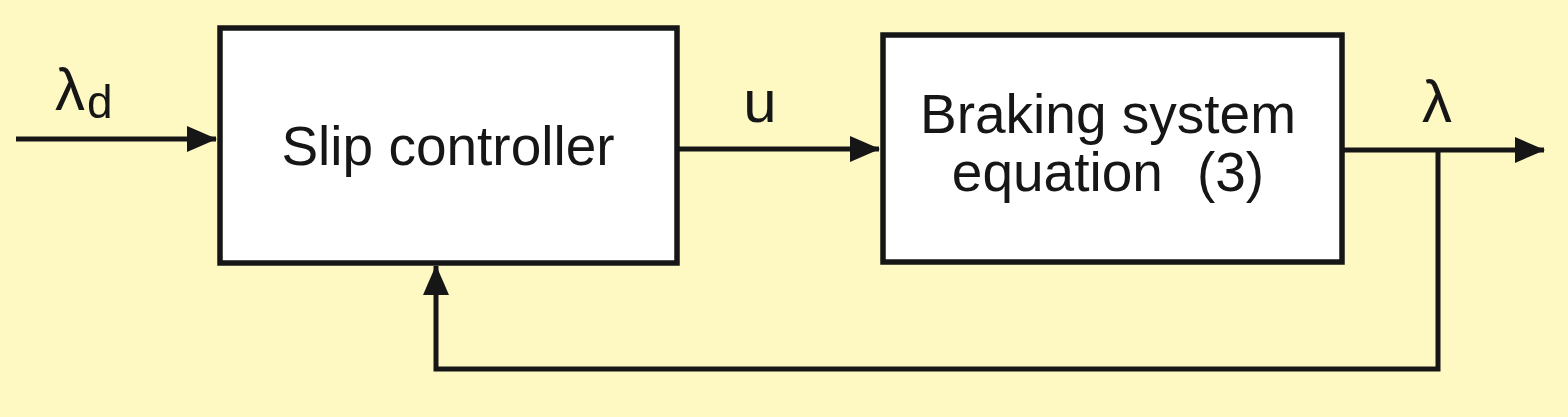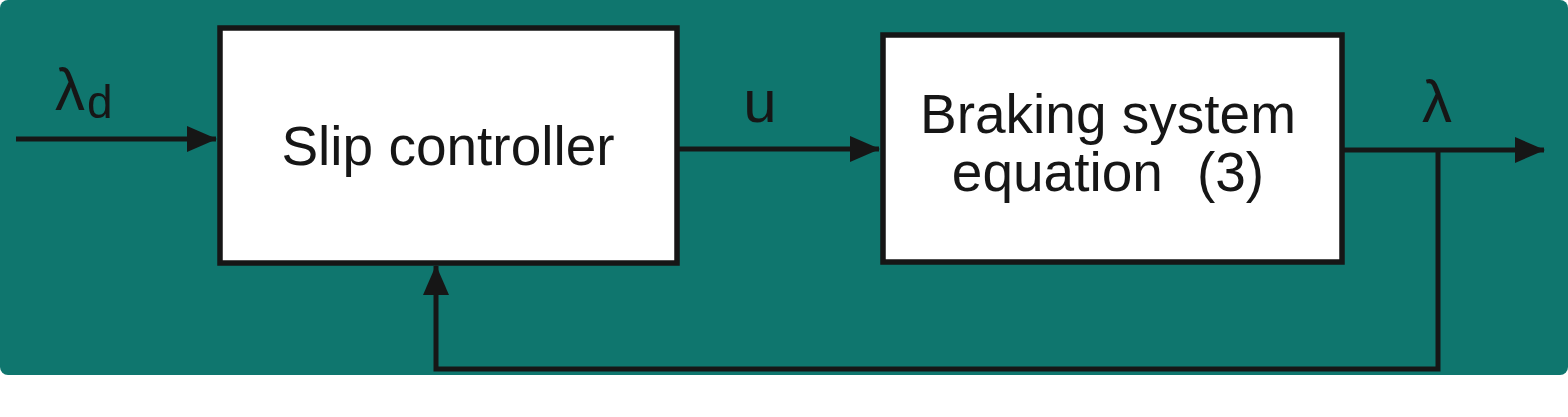--- a/index.html
+++ b/index.html
@@ -3,24 +3,23 @@
 <meta charset="utf-8">
 <style>
   html, body {
     margin: 0;
     padding: 0;
     background: #ffffff;
   }
   .stage {
     position: relative;
     width: 1568px;
-    height: 375px;
-    background: #0f766e;
+    height: 417px;
+    background: #fef9c3;
     overflow: hidden;
-    border-radius: 8px;
   }
   svg { display: block; }
   .box {
     fill: #ffffff;
     stroke-width: 5.5px;
     stroke-linejoin: miter;
   }
   .wire {
     fill: none;
     stroke-width: 5px;

